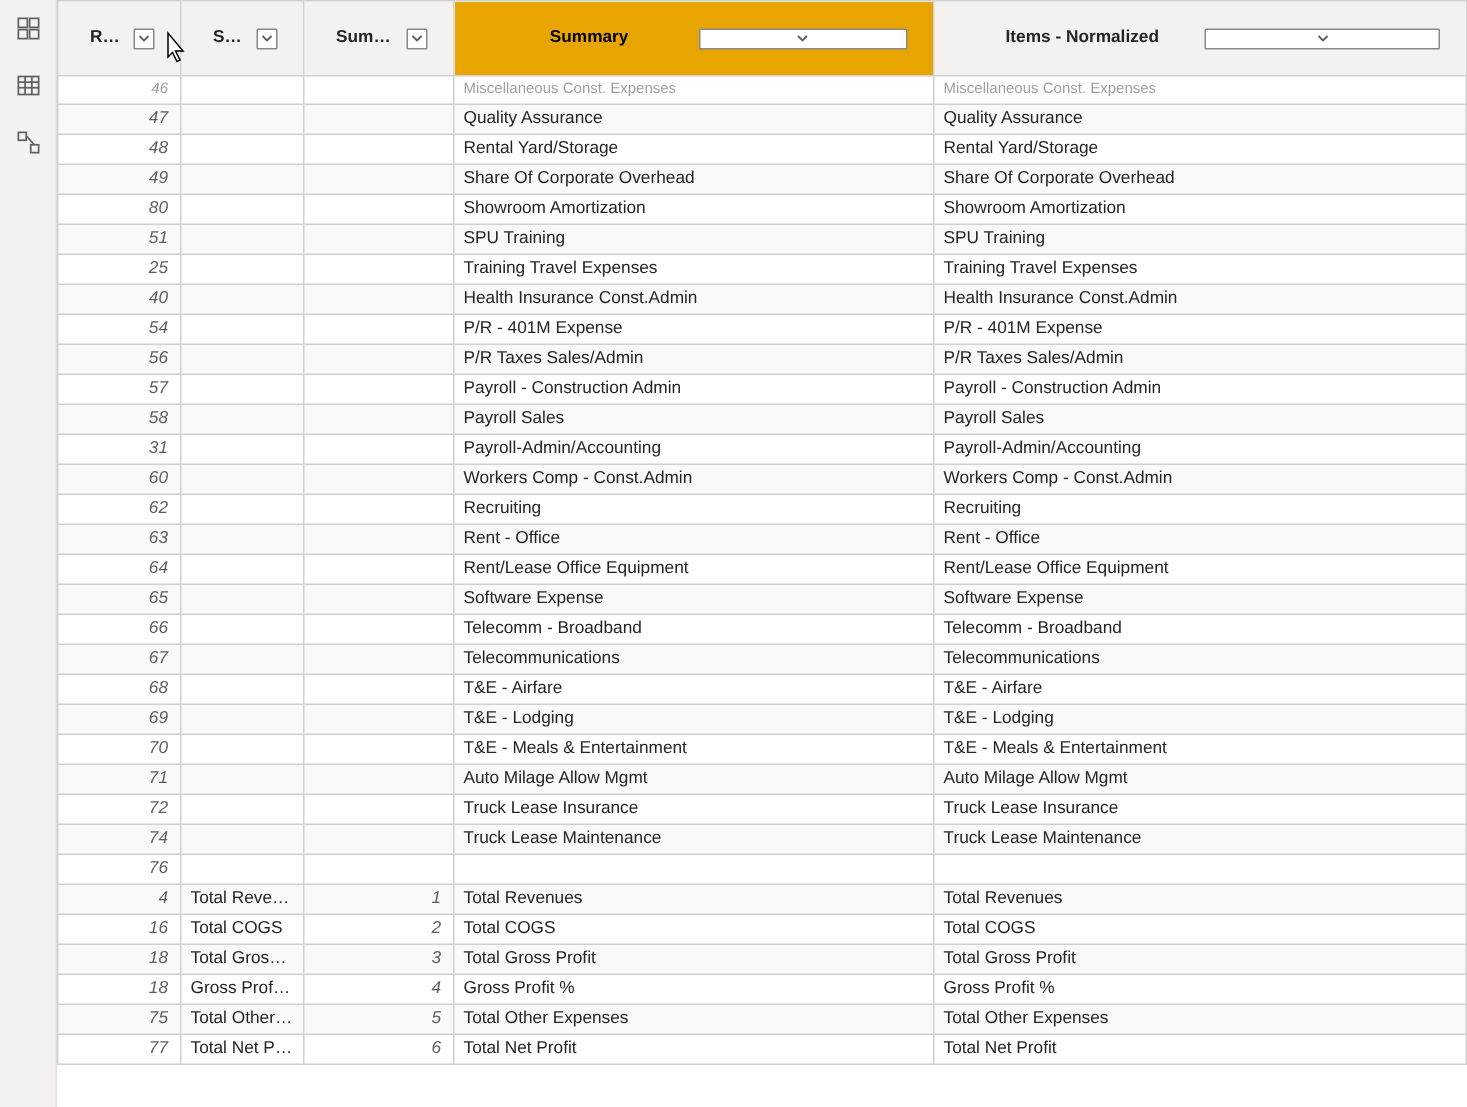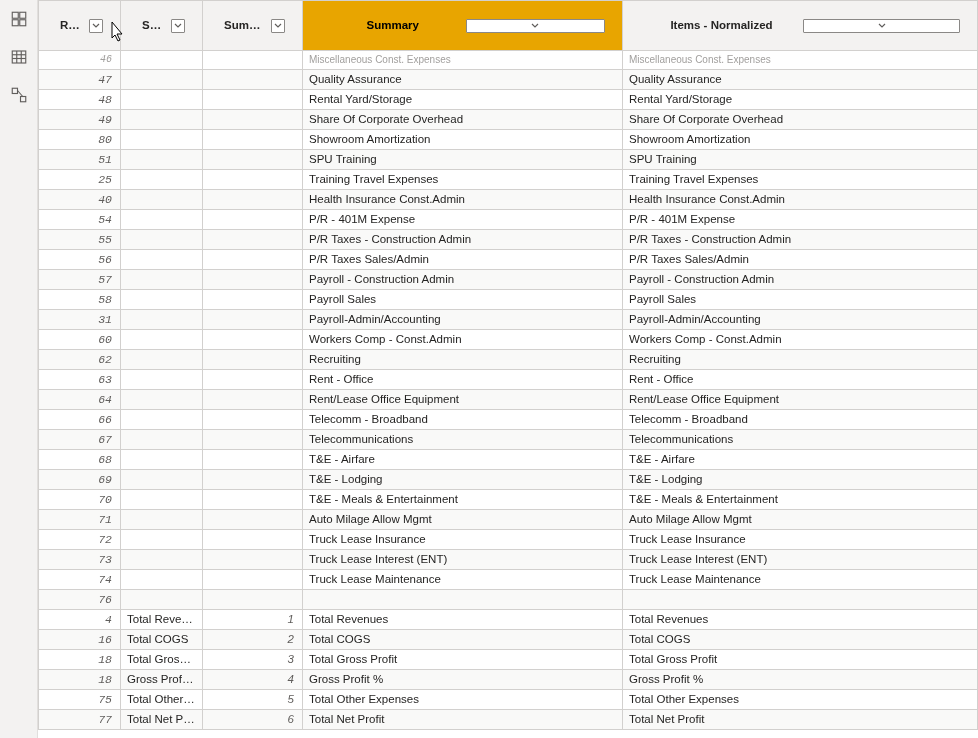--- a/index.html
+++ b/index.html
@@ -10,21 +10,21 @@
   .main { flex: 1; overflow: auto; background: #fff; position: relative; }
   table { border-collapse: collapse; width: 100%; table-layout: fixed; }
   th, td { border: 1px solid #d2d0ce; height: 19px; line-height: 19px; font-size: 11.5px; padding: 0 6px; white-space: nowrap; overflow: hidden; text-overflow: ellipsis; }
   th { background: #f3f2f1; font-weight: 600; position: sticky; top: 0; text-align: left; padding: 15px; height: 22px; }
   th.selected { background: #E8A500; color: #000; }
   th .hdr { display: flex; align-items: center; justify-content: space-between; height: 100%; padding: 0 2px 0 6px; }
   th .hdr span { overflow: hidden; text-overflow: ellipsis; }
   th.center .hdr { justify-content: center; }
   th.center .hdr span { flex: 1; text-align: center; }
   .drop { width: 14px; height: 14px; border: 1px solid #8a8886; background: #fff; display: inline-flex; align-items: center; justify-content: center; font-size: 8px; color: #605e5c; border-radius: 1px; cursor: pointer; flex-shrink: 0; margin-left: 4px; }
-  td.num { text-align: right; font-style: italic; color: #605e5c; padding-right: 8px; font-family: Liberation Mono, monospace; }
+  td.num { text-align: right; font-style: italic; color: #605e5c; padding-right: 8px; }
   td.idx { text-align: right; font-style: italic; color: #605e5c; padding-right: 8px; }
   tbody tr:nth-child(even) td { background: #f9f9f8; }
   tbody tr:nth-child(odd) td { background: #ffffff; }
   .col-rowidx { width: 82px; }
   .col-sum1 { width: 82px; }
   .col-sumidx { width: 100px; }
   .col-summary { width: 320px; }
   .col-items { width: auto; }
   .cursor { position: absolute; top: 20px; left: 68px; pointer-events: none; z-index: 10; }
 </style>
@@ -173,27 +173,20 @@
             <td>Health Insurance Const.Admin</td>
           </tr>
           <tr>
             <td class="num">54</td>
             <td></td>
             <td class="idx"></td>
             <td>P/R - 401M Expense</td>
             <td>P/R - 401M Expense</td>
           </tr>
           <tr>
-            <td class="num">55</td>
-            <td></td>
-            <td class="idx"></td>
-            <td>P/R Taxes - Construction Admin</td>
-            <td>P/R Taxes - Construction Admin</td>
-          </tr>
-          <tr>
             <td class="num">56</td>
             <td></td>
             <td class="idx"></td>
             <td>P/R Taxes Sales/Admin</td>
             <td>P/R Taxes Sales/Admin</td>
           </tr>
           <tr>
             <td class="num">57</td>
             <td></td>
             <td class="idx"></td>
@@ -236,20 +229,27 @@
             <td>Rent - Office</td>
           </tr>
           <tr>
             <td class="num">64</td>
             <td></td>
             <td class="idx"></td>
             <td>Rent/Lease Office Equipment</td>
             <td>Rent/Lease Office Equipment</td>
           </tr>
           <tr>
+            <td class="num">65</td>
+            <td></td>
+            <td class="idx"></td>
+            <td>Software Expense</td>
+            <td>Software Expense</td>
+          </tr>
+          <tr>
             <td class="num">66</td>
             <td></td>
             <td class="idx"></td>
             <td>Telecomm - Broadband</td>
             <td>Telecomm - Broadband</td>
           </tr>
           <tr>
             <td class="num">67</td>
             <td></td>
             <td class="idx"></td>
@@ -283,27 +283,20 @@
             <td class="idx"></td>
             <td>Auto Milage Allow Mgmt</td>
             <td>Auto Milage Allow Mgmt</td>
           </tr>
           <tr>
             <td class="num">72</td>
             <td></td>
             <td class="idx"></td>
             <td>Truck Lease Insurance</td>
             <td>Truck Lease Insurance</td>
-          </tr>
-          <tr>
-            <td class="num">73</td>
-            <td></td>
-            <td class="idx"></td>
-            <td>Truck Lease Interest (ENT)</td>
-            <td>Truck Lease Interest (ENT)</td>
           </tr>
           <tr>
             <td class="num">74</td>
             <td></td>
             <td class="idx"></td>
             <td>Truck Lease Maintenance</td>
             <td>Truck Lease Maintenance</td>
           </tr>
           <tr>
             <td class="num">76</td>

